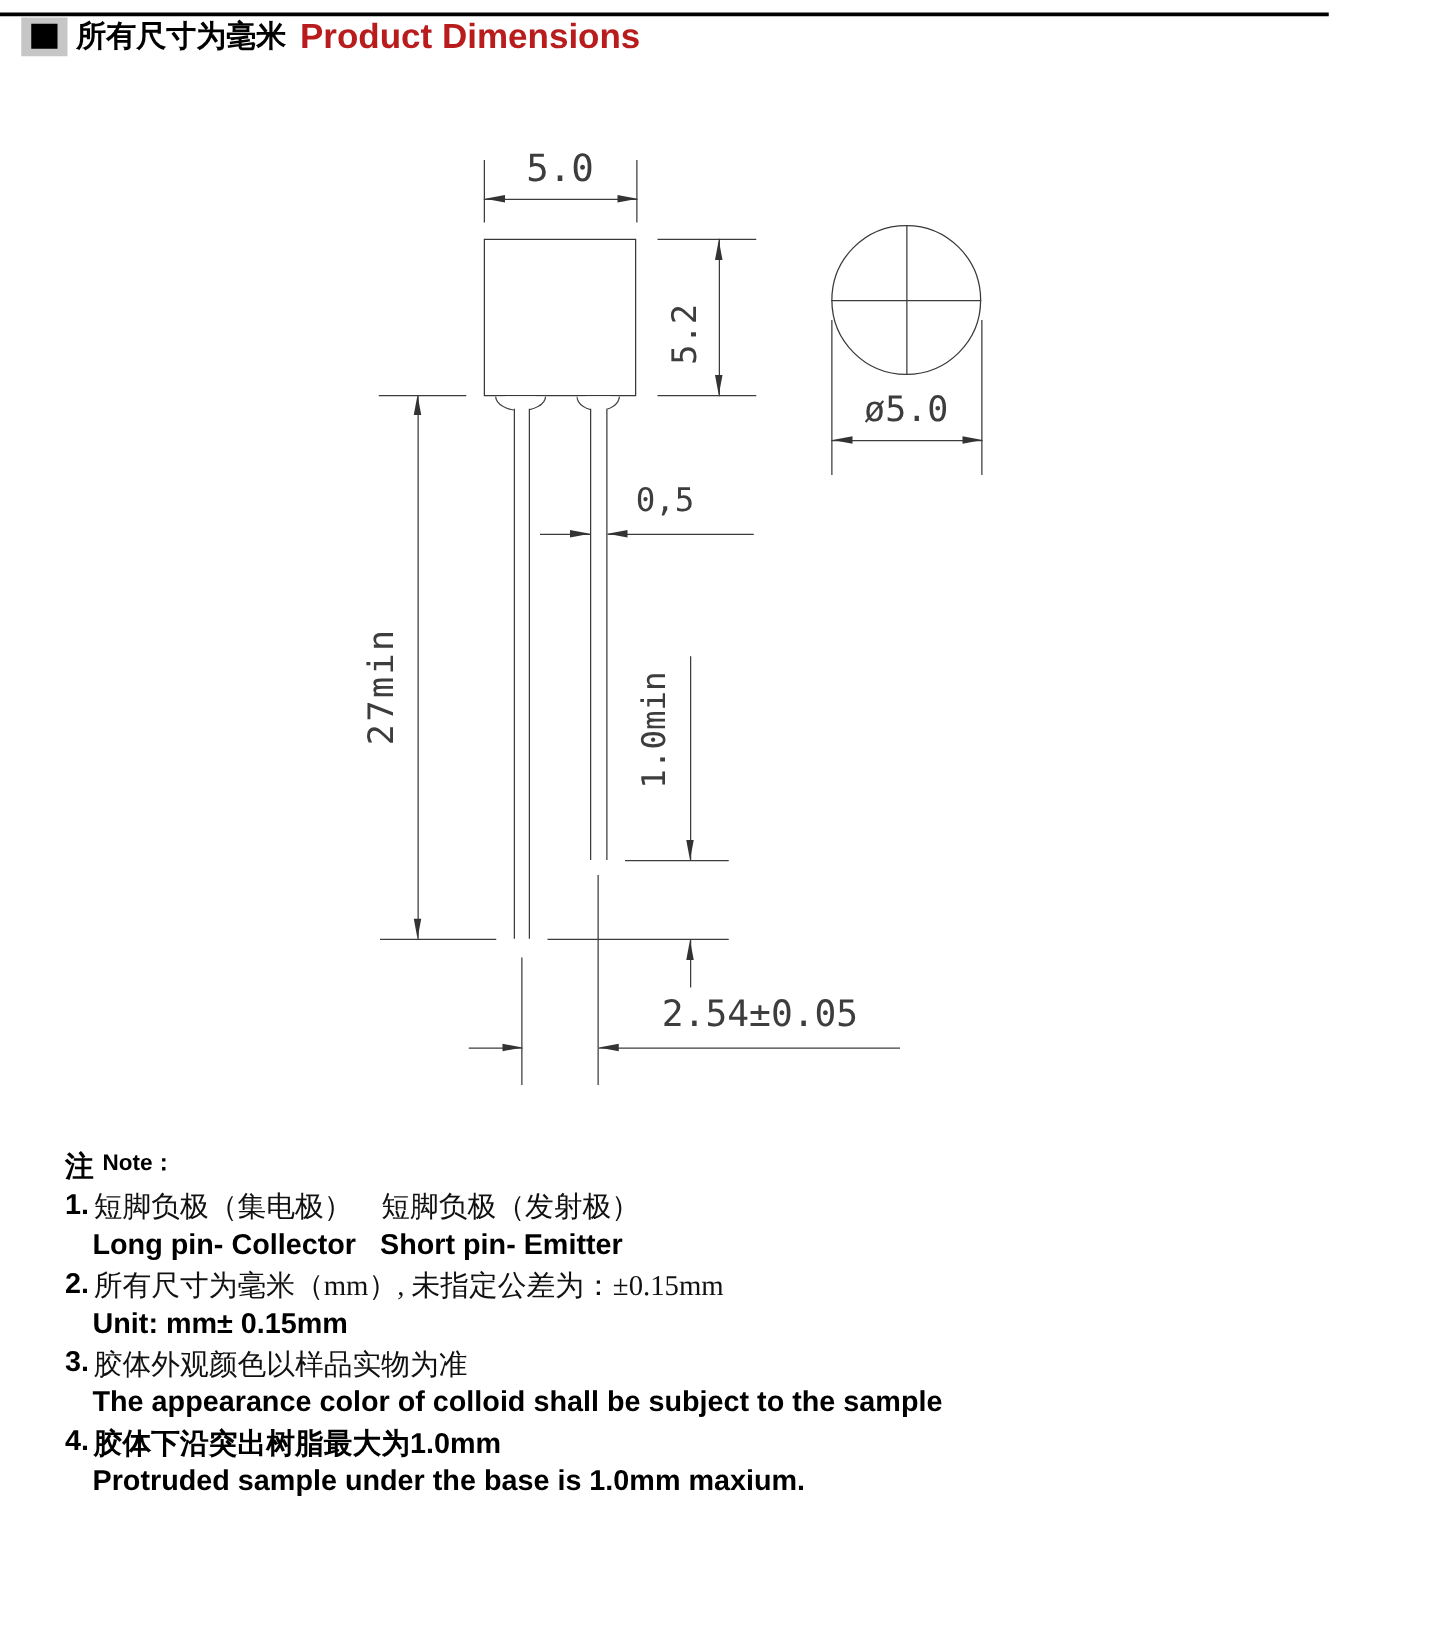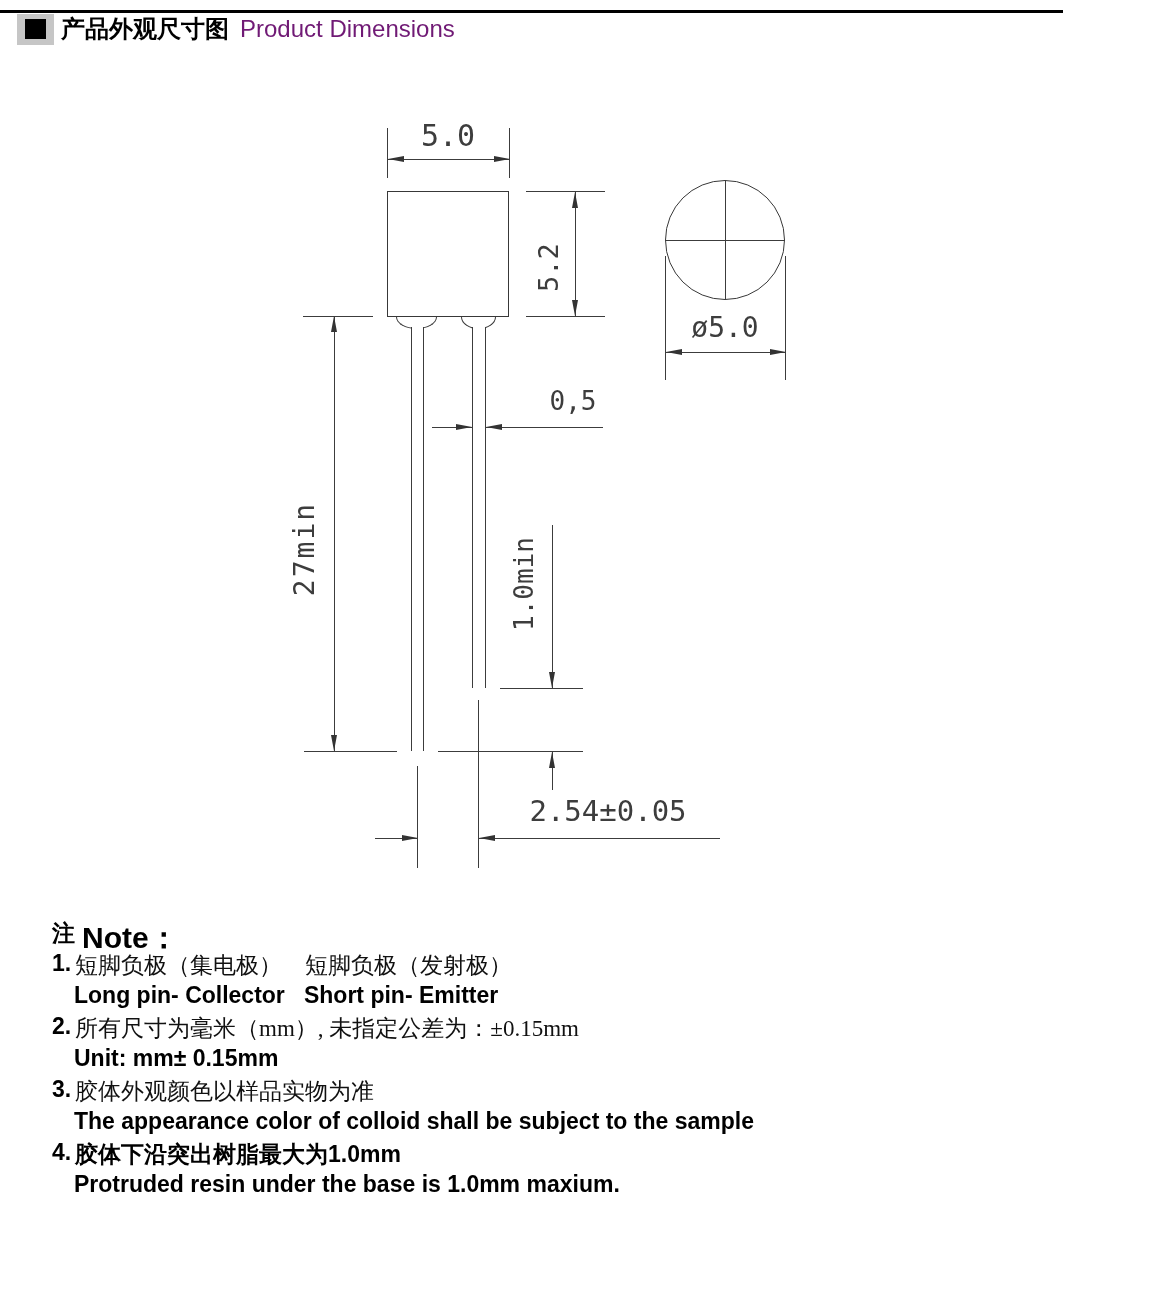--- a/index.html
+++ b/index.html
@@ -14,49 +14,49 @@
   .aD{border-left:3.5px solid transparent;border-right:3.5px solid transparent;border-top:16px solid #333;}
   .dimtxt{position:absolute;font-family:"DejaVu Sans Mono",monospace;color:#3d3d3d;
           text-align:center;white-space:pre;line-height:1;}
   .rot{transform:rotate(-90deg);}
   .topline{position:absolute;left:0;top:10px;width:1063px;height:3px;background:#000;}
   .titlebar{position:absolute;left:17px;top:13px;height:32px;display:flex;align-items:center;}
   .bulletbg{width:37px;height:31px;background:#c6c6c6;display:flex;align-items:center;justify-content:center;}
   .bullet{width:21px;height:20px;background:#000;}
   .t-zh{margin-left:7px;font-size:24px;font-weight:bold;color:#000;
         font-family:"Liberation Serif",serif;white-space:pre;}
-  .t-en{margin-left:11px;font-size:24px;font-weight:normal;color:#701a75;white-space:pre;}
+  .t-en{margin-left:11px;font-size:28px;font-weight:bold;color:#b91c1c;white-space:pre;}
   .body-rect{position:absolute;left:387px;top:191px;width:122px;height:126px;
              border:1.5px solid #383838;background:#fff;box-sizing:border-box;}
   .bump{position:absolute;background:#fff;border:1.2px solid #3c3c3c;border-top:none;
         border-radius:0 0 50% 50% / 0 0 100% 100%;box-sizing:border-box;}
   .pin{position:absolute;background:#fff;border-left:1.2px solid #3c3c3c;
        border-right:1.2px solid #3c3c3c;box-sizing:border-box;}
   .circle{position:absolute;left:665px;top:180px;width:120px;height:120px;
           border:1.3px solid #383838;border-radius:50%;box-sizing:border-box;}
   .notes{position:absolute;left:0;top:0;width:100%;height:100%;}
   .nrow{position:absolute;left:52px;display:flex;align-items:flex-start;}
   .nnum{width:23px;flex:0 0 23px;font-weight:bold;font-size:23px;color:#000;}
   .nzh{font-family:"Liberation Serif",serif;font-size:23px;color:#111;white-space:pre;}
   .nzh-b{font-weight:bold;font-family:"Liberation Sans",sans-serif;font-size:23px;color:#000;white-space:pre;}
   .nen{position:absolute;left:74px;font-weight:bold;font-size:23px;color:#000;white-space:pre;}
   .nhdr-zh{font-family:"Liberation Serif",serif;font-weight:bold;font-size:23px;color:#000;}
-  .nhdr-en{margin-left:7px;font-weight:bold;font-size:30px;color:#000;}
+  .nhdr-en{margin-left:7px;font-weight:bold;font-size:18px;color:#000;}
 </style>
 </head>
 <body>
 
 <div id="canvas">
 
   <div class="topline"></div>
   <div class="titlebar">
     <div class="bulletbg">
       <div class="bullet"></div>
     </div>
-    <span class="t-zh">产品外观尺寸图</span>
+    <span class="t-zh">所有尺寸为毫米</span>
     <span class="t-en">Product Dimensions</span>
   </div>
 
   <div>
     <div class="body-rect"></div>
     <div class="bump" style="left:396px;top:316.5px;width:41px;height:12px;"></div>
     <div class="bump" style="left:461px;top:316.5px;width:35px;height:12px;"></div>
     <div class="pin" style="left:411px;top:327px;width:13px;height:424px;"></div>
     <div class="pin" style="left:472px;top:327px;width:14px;height:361px;"></div>
 
@@ -95,21 +95,21 @@
     <div class="aL" style="left:666px;top:349px;"></div>
     <div class="aR" style="left:770px;top:349px;"></div>
     <div class="dimtxt" style="left:675px;top:314px;width:100px;font-size:28px;">ø5.0</div>
   </div>
 
   <div>
     <div class="hl" style="left:432px;top:427px;width:40px;"></div>
     <div class="hl" style="left:486px;top:427px;width:117px;"></div>
     <div class="aR" style="left:456px;top:424px;"></div>
     <div class="aL" style="left:486px;top:424px;"></div>
-    <div class="dimtxt" style="left:533px;top:388px;width:80px;font-size:26px;">0,5</div>
+    <div class="dimtxt" style="left:492px;top:388px;width:80px;font-size:26px;">0,5</div>
   </div>
 
   <div>
     <div class="hl" style="left:303px;top:315.5px;width:70px;"></div>
     <div class="hl" style="left:304px;top:751px;width:93px;"></div>
     <div class="vl" style="left:334px;top:316px;height:436px;"></div>
     <div class="aU" style="left:331px;top:316px;"></div>
     <div class="aD" style="left:331px;top:735px;"></div>
     <div class="dimtxt rot" style="left:230px;top:535px;width:150px;font-size:28px;letter-spacing:2px;">27min</div>
   </div>
@@ -153,16 +153,16 @@
     <div class="nrow" style="top:1076px;">
       <span class="nnum">3.</span>
       <span class="nzh">胶体外观颜色以样品实物为准</span>
     </div>
     <div class="nen" style="top:1108px;">The appearance color of colloid shall be subject to the sample</div>
 
     <div class="nrow" style="top:1139px;">
       <span class="nnum">4.</span>
       <span class="nzh-b">胶体下沿突出树脂最大为1.0mm</span>
     </div>
-    <div class="nen" style="top:1171px;">Protruded resin under the base is 1.0mm maxium.</div>
+    <div class="nen" style="top:1171px;">Protruded sample under the base is 1.0mm maxium.</div>
   </div>
 
 </div>
 
 </body></html>

